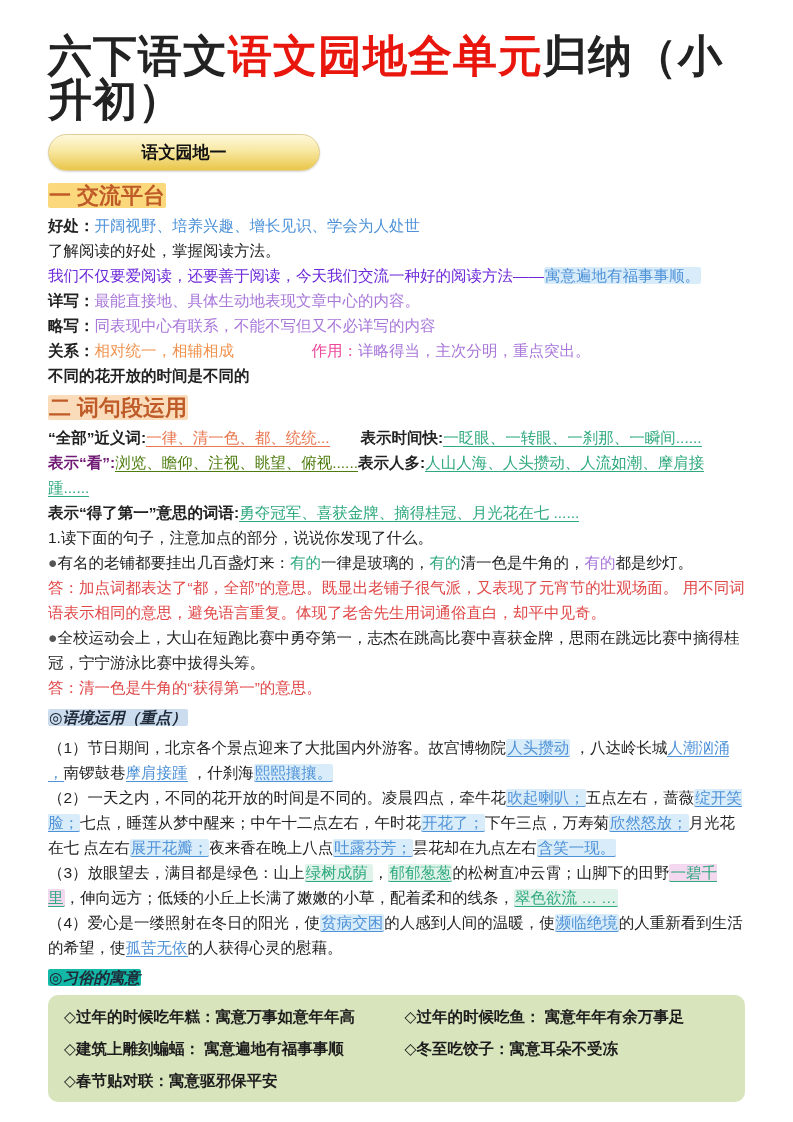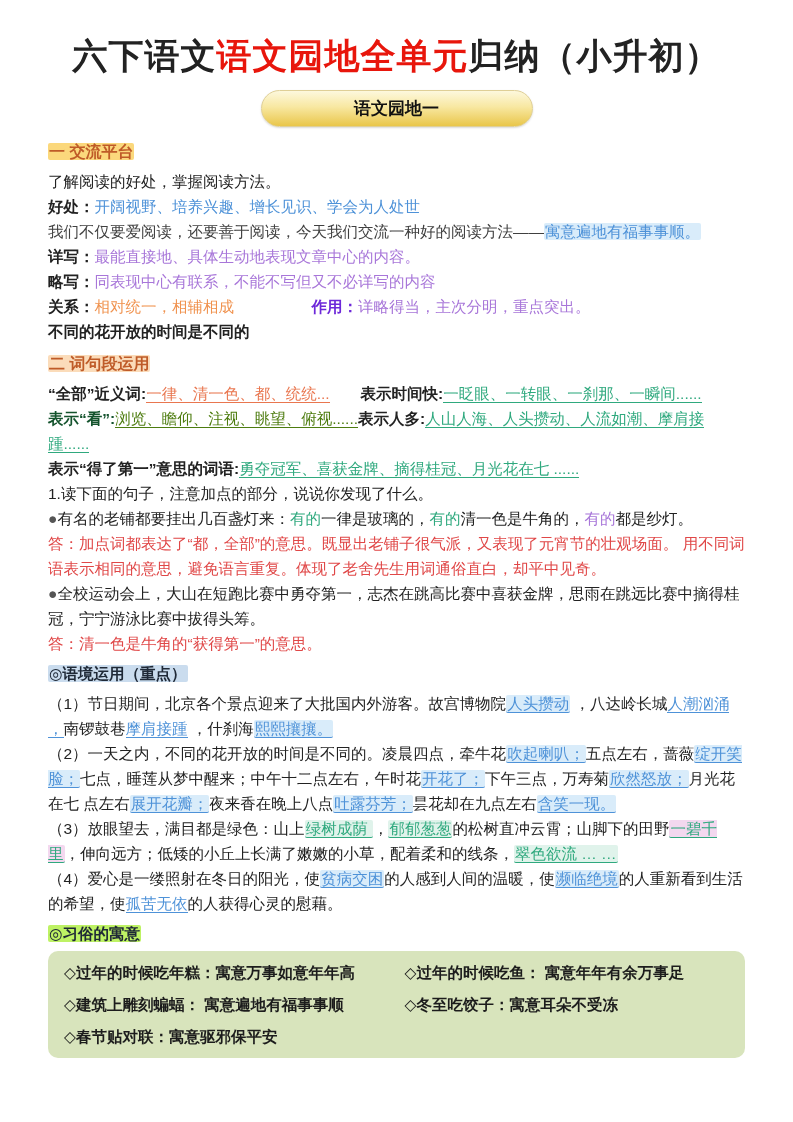--- a/index.html
+++ b/index.html
@@ -6,44 +6,44 @@
   html,body { margin:0; padding:0; }
   body {
     width: 793px; height: 1122px;
     background: #ffffff;
     font-family: "Liberation Sans", "DejaVu Sans", sans-serif;
     color: #222222;
     overflow: hidden;
   }
   .page { padding: 34px 48px 0 48px; }
   .title {
-    text-align: center;
-    font-size: 35px;
+    text-align: left;
+    font-size: 44px;
     font-weight: 700;
     margin: 0 0 12px 0;
     letter-spacing: 1px;
     line-height: 44px;
   }
-  .badge-wrap { display: flex; justify-content: center; margin-bottom: 13px; }
+  .badge-wrap { display: flex; justify-content: flex-start; margin-bottom: 13px; }
   .badge {
     min-width: 272px;
     text-align: center;
     padding: 6px 26px;
     font-size: 17px;
     font-weight: 700;
     color: #111;
     border-radius: 999px;
     background: linear-gradient(180deg, #fdf8dd 0%, #f8e8a2 45%, #e9c64a 100%);
     border: 1px solid #dfcf96;
     box-shadow: 0 1px 2px rgba(0,0,0,0.15);
   }
   .content { }
   .line { font-size: 15.5px; line-height: 25px; min-height: 25px; }
-  .line.h1, .line.h2 { margin: 8px 0 4px 0; font-size: 16px; line-height: 24px; }
-  .line.subhead { margin: 5px 0 5px 0; }
+  .line.h1, .line.h2 { margin: 8px 0 4px 0; font-size: 22px; line-height: 24px; }
+  .line.subhead { margin: 5px 0 5px 0; font-style: italic; }
   .answer-box {
     background: #e4ecd2;
     border-radius: 4px;
     padding: 5px 9px;
     margin: 3px 0 5px 0;
     font-size: 15.5px;
     line-height: 27px;
   }
   .customs {
     background: #d8e4bc;
@@ -65,42 +65,42 @@
 
 <div class="page">
   <h1 class="title" id="title"><span style="color: rgb(34, 34, 34);">六下语文</span><span style="color: rgb(232, 22, 12);">语文园地全单元</span><span style="color: rgb(34, 34, 34);">归纳（小升初）</span></h1>
   <div class="badge-wrap">
     <div class="badge">
       <span>语文园地一</span>
     </div>
   </div>
   <div class="content" id="content">
       <div class="line h1"><span class="seg-bg" style="color: rgb(191, 91, 40); font-weight: 700; background: rgb(251, 216, 124);">一 交流平台</span></div>
+      <div class="line p"><span style="color: rgb(34, 34, 34); font-weight: 700;">好处：</span><span style="color: rgb(78, 146, 216);">开阔视野、培养兴趣、增长见识、学会为人处世</span></div>
       <div class="line p"><span style="color: rgb(34, 34, 34);">了解阅读的好处，掌握阅读方法。</span></div>
-      <div class="line p"><span style="color: rgb(34, 34, 34); font-weight: 700;">好处：</span><span style="color: rgb(78, 146, 216);">开阔视野、培养兴趣、增长见识、学会为人处世</span></div>
-      <div class="line p"><span style="color: #404040;">我们不仅要爱阅读，还要善于阅读，今天我们交流一种好的阅读方法——</span><span class="seg-bg" style="color: rgb(78, 146, 216); background: rgb(217, 236, 250);">寓意遍地有福事事顺。</span></div>
+      <div class="line p"><span style="color: #6d28d9;">我们不仅要爱阅读，还要善于阅读，今天我们交流一种好的阅读方法——</span><span class="seg-bg" style="color: rgb(78, 146, 216); background: rgb(217, 236, 250);">寓意遍地有福事事顺。</span></div>
       <div class="line p"><span style="color: rgb(34, 34, 34); font-weight: 700;">详写：</span><span style="color: rgb(168, 118, 217);">最能直接地、具体生动地表现文章中心的内容。</span></div>
       <div class="line p"><span style="color: rgb(34, 34, 34); font-weight: 700; margin-top: 12px;">略写：</span><span style="color: rgb(168, 118, 217);">同表现中心有联系，不能不写但又不必详写的内容</span></div>
-      <div class="line p"><span style="color: rgb(34, 34, 34); font-weight: 700;">关系：</span><span style="color: rgb(240, 146, 78);">相对统一，相辅相成</span><span style="color: rgb(34, 34, 34);">　　　　　</span><span style="color: #6d28d9; font-weight: 700;">作用：</span><span style="color: rgb(168, 118, 217);">详略得当，主次分明，重点突出。</span></div>
+      <div class="line p"><span style="color: rgb(34, 34, 34); font-weight: 700;">关系：</span><span style="color: rgb(240, 146, 78);">相对统一，相辅相成</span><span style="color: rgb(34, 34, 34);">　　　　　</span><span style="color: #ec4899; font-weight: 400;">作用：</span><span style="color: rgb(168, 118, 217);">详略得当，主次分明，重点突出。</span></div>
       <div class="line p"><span style="color: rgb(34, 34, 34); font-weight: 700;">不同的花开放的时间是不同的</span></div>
       <div class="line h2"><span class="seg-bg" style="color: rgb(191, 91, 40); font-weight: 700; background: rgb(251, 220, 186);">二 词句段运用</span></div>
       <div class="line p"><span style="color: rgb(34, 34, 34); font-weight: 700;">“全部”近义词:</span><span style="color: rgb(233, 118, 79); border-bottom: 1px solid currentcolor;">一律、清一色、都、统统...</span><span style="color: rgb(34, 34, 34);">　　</span><span style="color: rgb(34, 34, 34); font-weight: 700;">表示时间快:</span><span style="color: rgb(47, 169, 126); border-bottom: 1px solid currentcolor;">一眨眼、一转眼、一刹那、一瞬间......</span></div>
-      <div class="line p"><span style="color: #14532d; font-weight: 700;">表示“看”:</span><span style="color: #4d7c0f; border-bottom: 1px solid currentcolor;">浏览、瞻仰、注视、眺望、俯视......</span><span style="color: rgb(34, 34, 34); font-weight: 700;">表示人多:</span><span style="color: rgb(47, 169, 126); border-bottom: 1px solid currentcolor;">人山人海、人头攒动、人流如潮、摩肩接踵......</span></div>
+      <div class="line p"><span style="color: #701a75; font-weight: 700;">表示“看”:</span><span style="color: #4d7c0f; border-bottom: 1px solid currentcolor;">浏览、瞻仰、注视、眺望、俯视......</span><span style="color: rgb(34, 34, 34); font-weight: 700;">表示人多:</span><span style="color: rgb(47, 169, 126); border-bottom: 1px solid currentcolor;">人山人海、人头攒动、人流如潮、摩肩接踵......</span></div>
       <div class="line p"><span style="color: rgb(34, 34, 34); font-weight: 700;">表示“得了第一”意思的词语:</span><span style="color: rgb(47, 169, 126); border-bottom: 1px solid currentcolor;">勇夺冠军、喜获金牌、摘得桂冠、月光花在七 ......</span></div>
       <div class="line p"><span style="color: rgb(34, 34, 34);">1.读下面的句子，注意加点的部分，说说你发现了什么。</span></div>
       <div class="line p"><span style="color: rgb(85, 85, 85);">●</span><span style="color: rgb(34, 34, 34);">有名的老铺都要挂出几百盏灯来：</span><span style="color: rgb(47, 169, 126);">有的</span><span style="color: rgb(34, 34, 34);">一律是玻璃的，</span><span style="color: rgb(47, 169, 126);">有的</span><span style="color: rgb(34, 34, 34);">清一色是牛角的，</span><span style="color: rgb(168, 118, 217);">有的</span><span style="color: rgb(34, 34, 34);">都是纱灯。</span></div>
       <div class="line p"><span style="color: rgb(224, 71, 71);">答：加点词都表达了“都，全部”的意思。既显出老铺子很气派，又表现了元宵节的壮观场面。 用不同词语表示相同的意思，避免语言重复。体现了老舍先生用词通俗直白，却平中见奇。</span></div>
       <div class="line p"><span style="color: rgb(85, 85, 85);">●</span><span style="color: rgb(34, 34, 34);">全校运动会上，大山在短跑比赛中勇夺第一，志杰在跳高比赛中喜获金牌，思雨在跳远比赛中摘得桂冠，宁宁游泳比赛中拔得头筹。</span></div>
       <div class="line p"><span style="color: rgb(224, 71, 71);">答：清一色是牛角的“获得第一”的意思。</span></div>
       <div class="line subhead"><span class="seg-bg" style="color: rgb(31, 41, 55); font-weight: 700; background: rgb(202, 220, 238);">◎语境运用（重点）</span></div>
       <div class="line p"><span style="color: rgb(34, 34, 34);">（1）节日期间，北京各个景点迎来了大批国内外游客。故宫博物院</span><span class="seg-bg" style="color: rgb(78, 146, 216); background: rgb(217, 236, 250); border-bottom: 1px solid currentcolor;">人头攒动</span><span style="color: rgb(34, 34, 34);"> ，八达岭长城</span><span style="color: rgb(78, 146, 216); border-bottom: 1px solid currentcolor;">人潮汹涌 ，</span><span style="color: rgb(34, 34, 34);">南锣鼓巷</span><span style="color: rgb(78, 146, 216); border-bottom: 1px solid currentcolor;">摩肩接踵</span><span style="color: rgb(34, 34, 34);"> ，什刹海</span><span class="seg-bg" style="color: rgb(78, 146, 216); background: rgb(217, 236, 250); border-bottom: 1px solid currentcolor;">熙熙攘攘。</span></div>
       <div class="line p"><span style="color: rgb(34, 34, 34);">（2）一天之内，不同的花开放的时间是不同的。凌晨四点，牵牛花</span><span class="seg-bg" style="color: rgb(78, 146, 216); background: rgb(217, 236, 250); border-bottom: 1px solid currentcolor;">吹起喇叭；</span><span style="color: rgb(34, 34, 34);">五点左右，蔷薇</span><span class="seg-bg" style="color: rgb(78, 146, 216); background: rgb(217, 236, 250); border-bottom: 1px solid currentcolor;">绽开笑脸；</span><span style="color: rgb(34, 34, 34);">七点，睡莲从梦中醒来；中午十二点左右，午时花</span><span class="seg-bg" style="color: rgb(78, 146, 216); background: rgb(217, 236, 250); border-bottom: 1px solid currentcolor;">开花了；</span><span style="color: rgb(34, 34, 34);">下午三点，万寿菊</span><span class="seg-bg" style="color: rgb(78, 146, 216); background: rgb(217, 236, 250); border-bottom: 1px solid currentcolor;">欣然怒放；</span><span style="color: rgb(34, 34, 34);">月光花在七 点左右</span><span class="seg-bg" style="color: rgb(78, 146, 216); background: rgb(217, 236, 250); border-bottom: 1px solid currentcolor;">展开花瓣；</span><span style="color: rgb(34, 34, 34);">夜来香在晚上八点</span><span class="seg-bg" style="color: rgb(78, 146, 216); background: rgb(217, 236, 250); border-bottom: 1px solid currentcolor;">吐露芬芳；</span><span style="color: rgb(34, 34, 34);">昙花却在九点左右</span><span class="seg-bg" style="color: rgb(78, 146, 216); background: rgb(217, 236, 250); border-bottom: 1px solid currentcolor;">含笑一现。</span></div>
       <div class="line p"><span style="color: rgb(34, 34, 34);">（3）放眼望去，满目都是绿色：山上</span><span class="seg-bg" style="color: rgb(47, 169, 126); background: rgb(224, 243, 235); border-bottom: 1px solid currentcolor;">绿树成荫 </span><span style="color: rgb(34, 34, 34);">，</span><span class="seg-bg" style="color: rgb(47, 169, 126); background: rgb(224, 243, 235); border-bottom: 1px solid currentcolor;">郁郁葱葱</span><span style="color: rgb(34, 34, 34);">的松树直冲云霄；山脚下的田野</span><span class="seg-bg" style="color: rgb(47, 169, 126); background: rgb(243, 216, 239); border-bottom: 1px solid currentcolor;">一碧千里</span><span style="color: rgb(34, 34, 34);">，伸向远方；低矮的小丘上长满了嫩嫩的小草，配着柔和的线条，</span><span class="seg-bg" style="color: rgb(47, 169, 126); background: rgb(224, 243, 235); border-bottom: 1px solid currentcolor;">翠色欲流 … …</span></div>
       <div class="line p"><span style="color: rgb(34, 34, 34);">（4）爱心是一缕照射在冬日的阳光，使</span><span class="seg-bg" style="color: rgb(78, 146, 216); background: rgb(217, 236, 250); border-bottom: 1px solid currentcolor;">贫病交困</span><span style="color: rgb(34, 34, 34);">的人感到人间的温暖，使</span><span class="seg-bg" style="color: rgb(78, 146, 216); background: rgb(217, 236, 250); border-bottom: 1px solid currentcolor;">濒临绝境</span><span style="color: rgb(34, 34, 34);">的人重新看到生活的希望，使</span><span style="color: rgb(78, 146, 216); border-bottom: 1px solid currentcolor;">孤苦无依</span><span style="color: rgb(34, 34, 34);">的人获得心灵的慰藉。</span></div>
-      <div class="line subhead"><span class="seg-bg" style="color: rgb(31, 41, 55); font-weight: 700; background: #bef264;">◎习俗的寓意</span></div>
+      <div class="line subhead"><span class="seg-bg" style="color: rgb(31, 41, 55); font-weight: 700; background: #14b8a6;">◎习俗的寓意</span></div>
       <div class="customs">
         <div>◇过年的时候吃年糕：寓意万事如意年年高</div>
         <div>◇过年的时候吃鱼： 寓意年年有余万事足</div>
         <div>◇建筑上雕刻蝙蝠： 寓意遍地有福事事顺</div>
         <div>◇冬至吃饺子：寓意耳朵不受冻</div>
         <div>◇春节贴对联：寓意驱邪保平安</div>
       </div>
     </div>
 
 </div>

